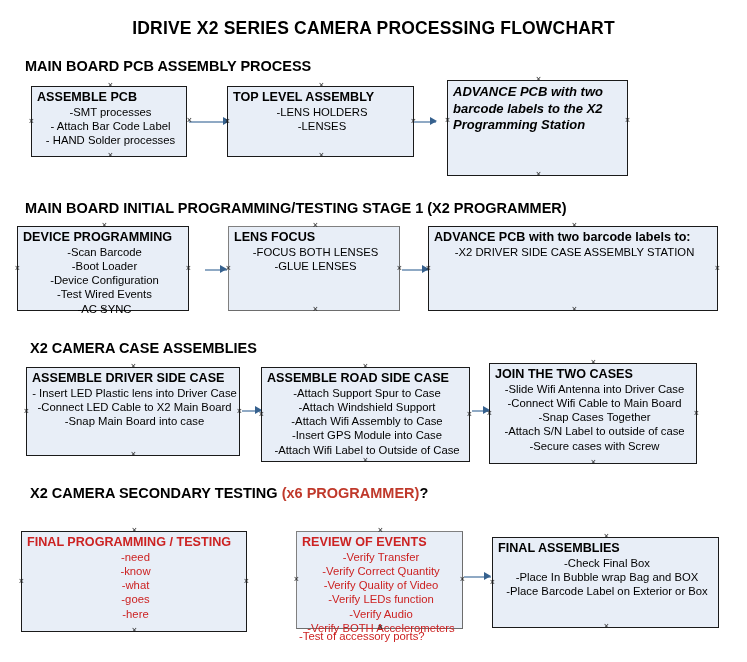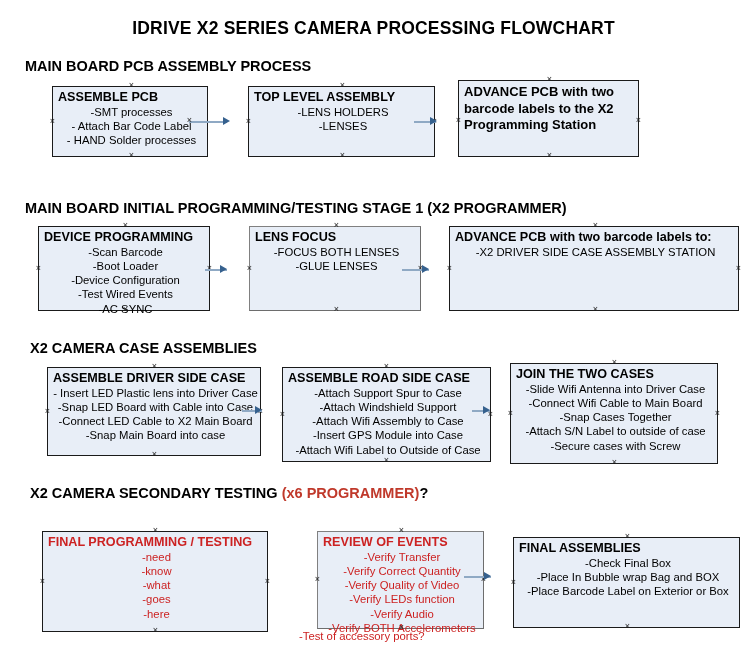--- a/index.html
+++ b/index.html
@@ -43,21 +43,20 @@
   }
 
   
   .box {
     position: absolute;
     background: #e8eef7;
     border: 1.5px solid #808080;
     border-right-color: #6d6d6d;
     border-bottom-color: #6d6d6d;
     box-sizing: border-box;
-    margin-left: 21px;
   }
   .box.dark-border {
     border-color: #1a1a1a;
   }
   .box-title {
     font-size: 12.6px;
     font-weight: bold;
     color: #000000;
     margin: 3px 0 0 5px;
     line-height: 14.5px;
@@ -164,21 +163,21 @@
     </ul>
     <span class="handle" style="left:-4px; top:32px;"></span>
     <span class="handle" style="left:90px; top:-4px;"></span>
     <span class="handle" style="left:90px; bottom:-4px;"></span>
     <span class="handle" style="right:-4px; top:32px;"></span>
   </div>
 
   <div class="conn" style="left:414px; top:121px; width:22px;"></div>
   <div class="conn-head" style="left:430px; top:117px;"></div>
 
-  <div class="box dark-border" style="left:437px; top:80px; width:181px; height:77px;">
+  <div class="box dark-border" style="left:447px; top:80px; width:181px; height:96px;font-style:italic;">
     <div class="box-title multi">ADVANCE PCB with two barcode labels to the  X2 Programming Station</div>
     <span class="handle" style="left:-4px; top:37px;"></span>
     <span class="handle" style="left:87px; top:-4px;"></span>
     <span class="handle" style="left:87px; bottom:-4px;"></span>
     <span class="handle" style="right:-4px; top:37px;"></span>
   </div>
 
   <div class="section-header" style="left:25px; top:200px;">MAIN BOARD INITIAL PROGRAMMING/TESTING STAGE 1 (X2 PROGRAMMER)</div>
 
   <div class="box dark-border" style="left:17px; top:226px; width:172px; height:85px;">
@@ -224,21 +223,20 @@
     <span class="handle" style="left:142px; bottom:-4px;"></span>
     <span class="handle" style="right:-4px; top:39px;"></span>
   </div>
 
   <div class="section-header" style="left:30px; top:340px;">X2 CAMERA CASE ASSEMBLIES</div>
 
   <div class="box dark-border" style="left:26px; top:367px; width:214px; height:89px;">
     <div class="box-title">ASSEMBLE DRIVER SIDE CASE</div>
     <ul class="box-lines">
       <li>- Insert LED Plastic lens into Driver Case</li>
-      <li>-Snap LED Board with Cable into Case</li>
       <li>-Connect LED Cable to X2 Main Board</li>
       <li>-Snap Main Board into case</li>
     </ul>
     <span class="handle" style="left:-4px; top:41px;"></span>
     <span class="handle" style="left:103px; top:-4px;"></span>
     <span class="handle" style="left:103px; bottom:-4px;"></span>
     <span class="handle" style="right:-4px; top:41px;"></span>
   </div>
 
   <div class="conn" style="left:242px; top:410px; width:20px;"></div>

